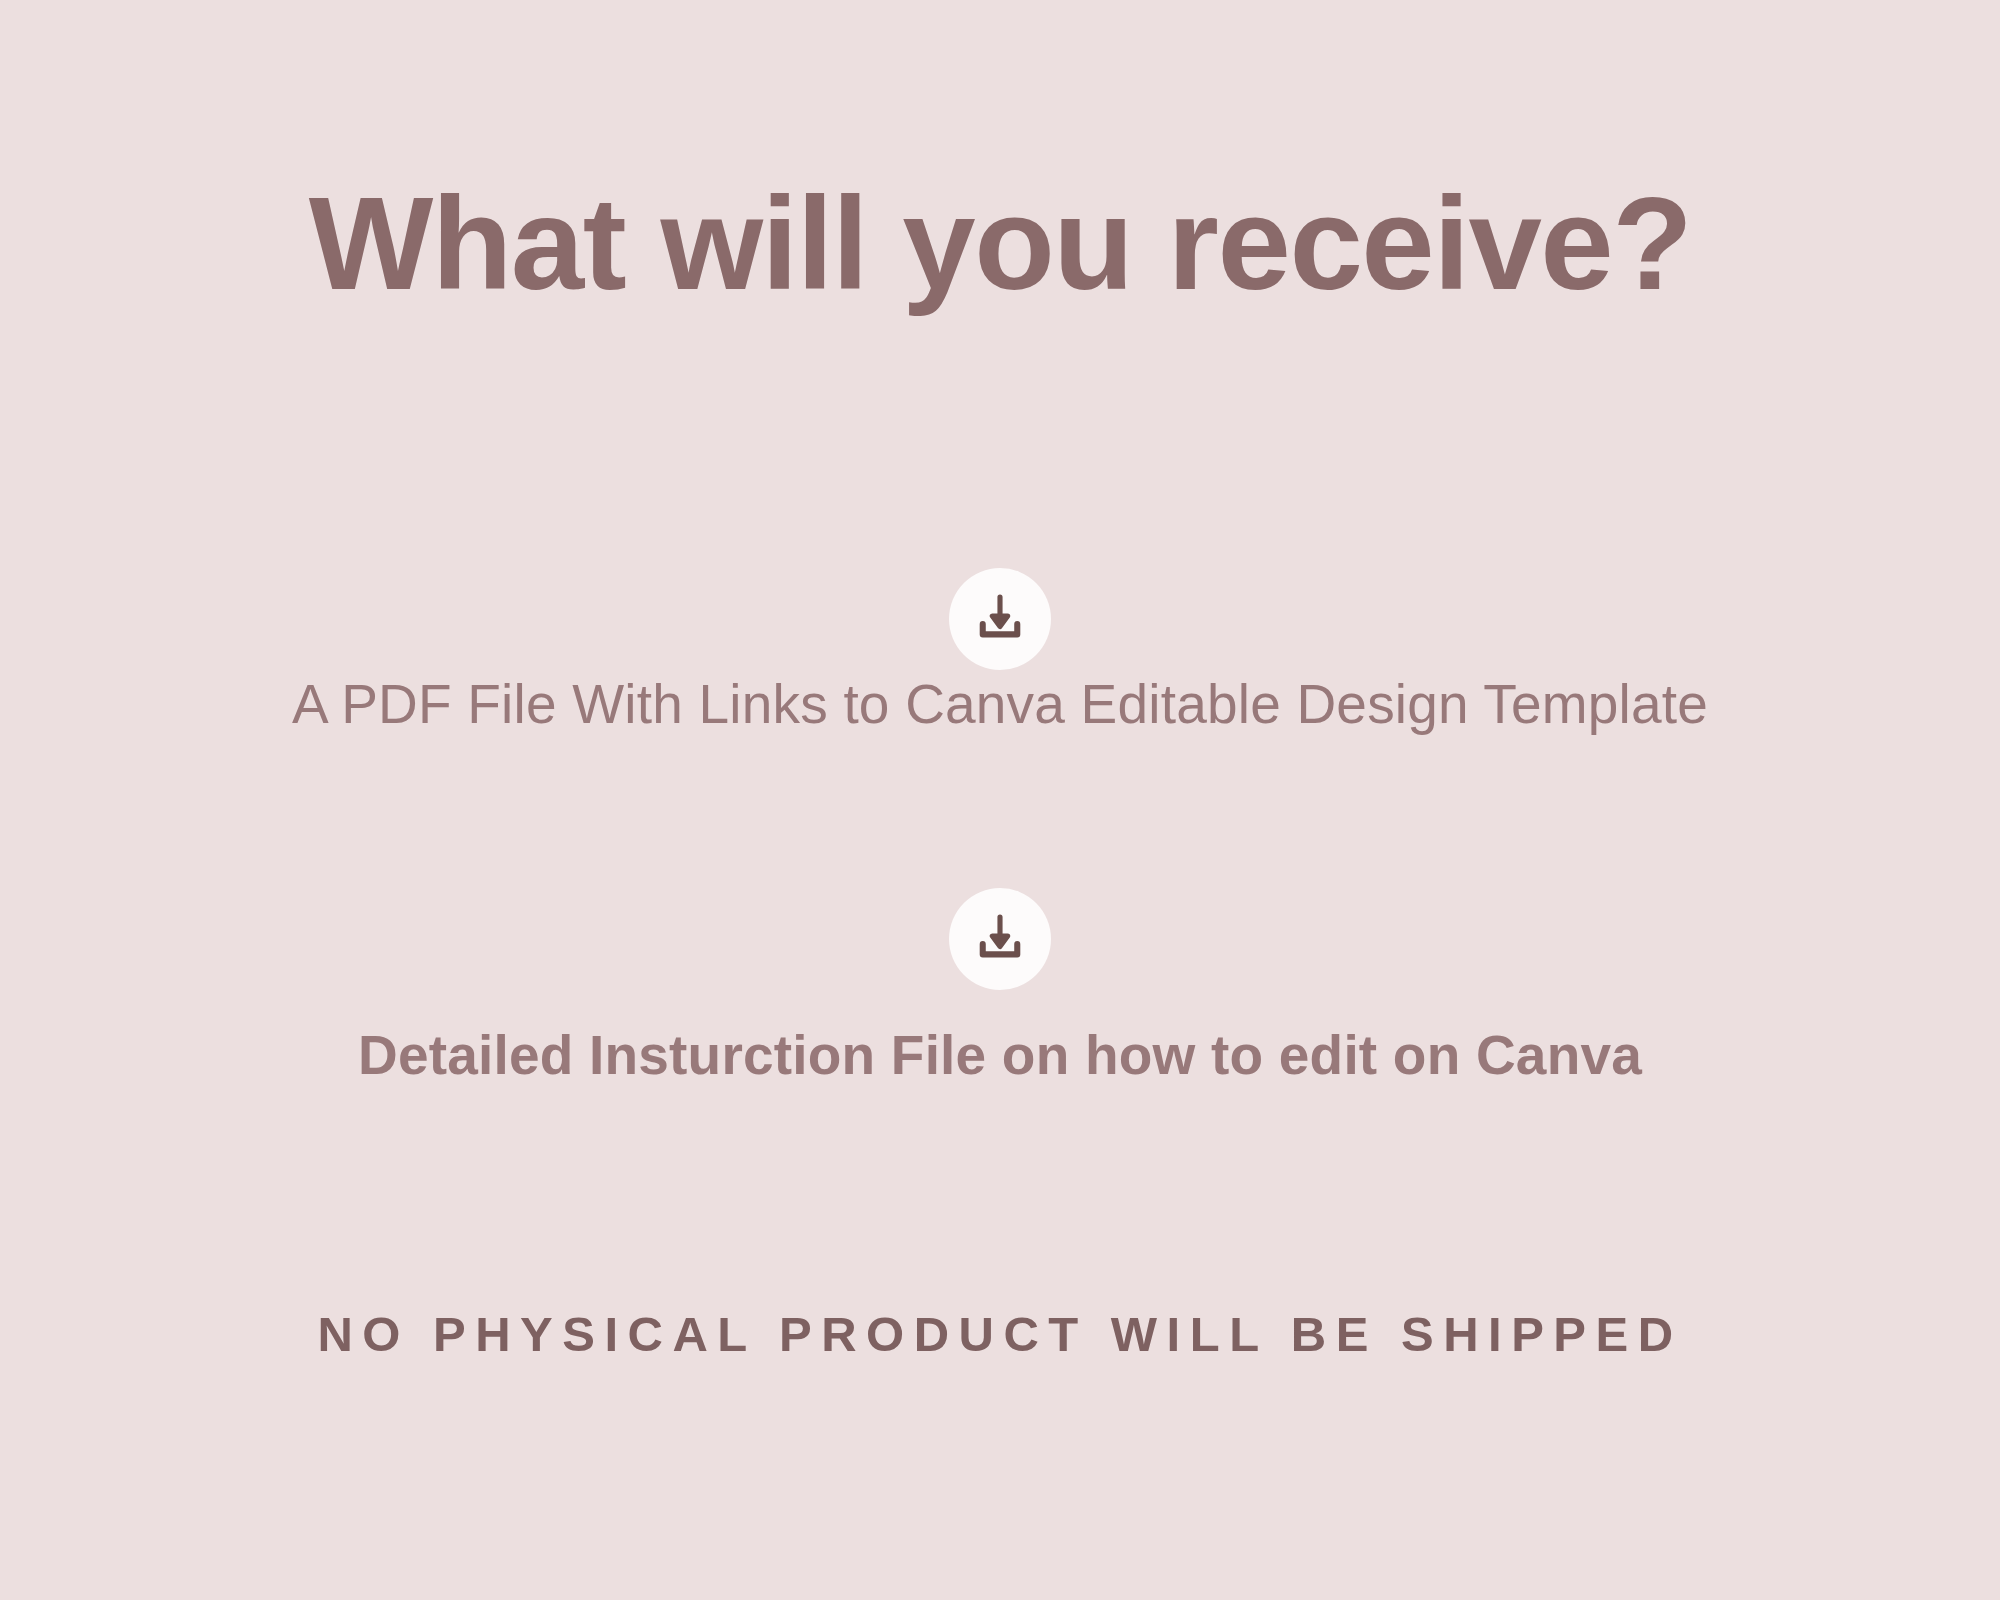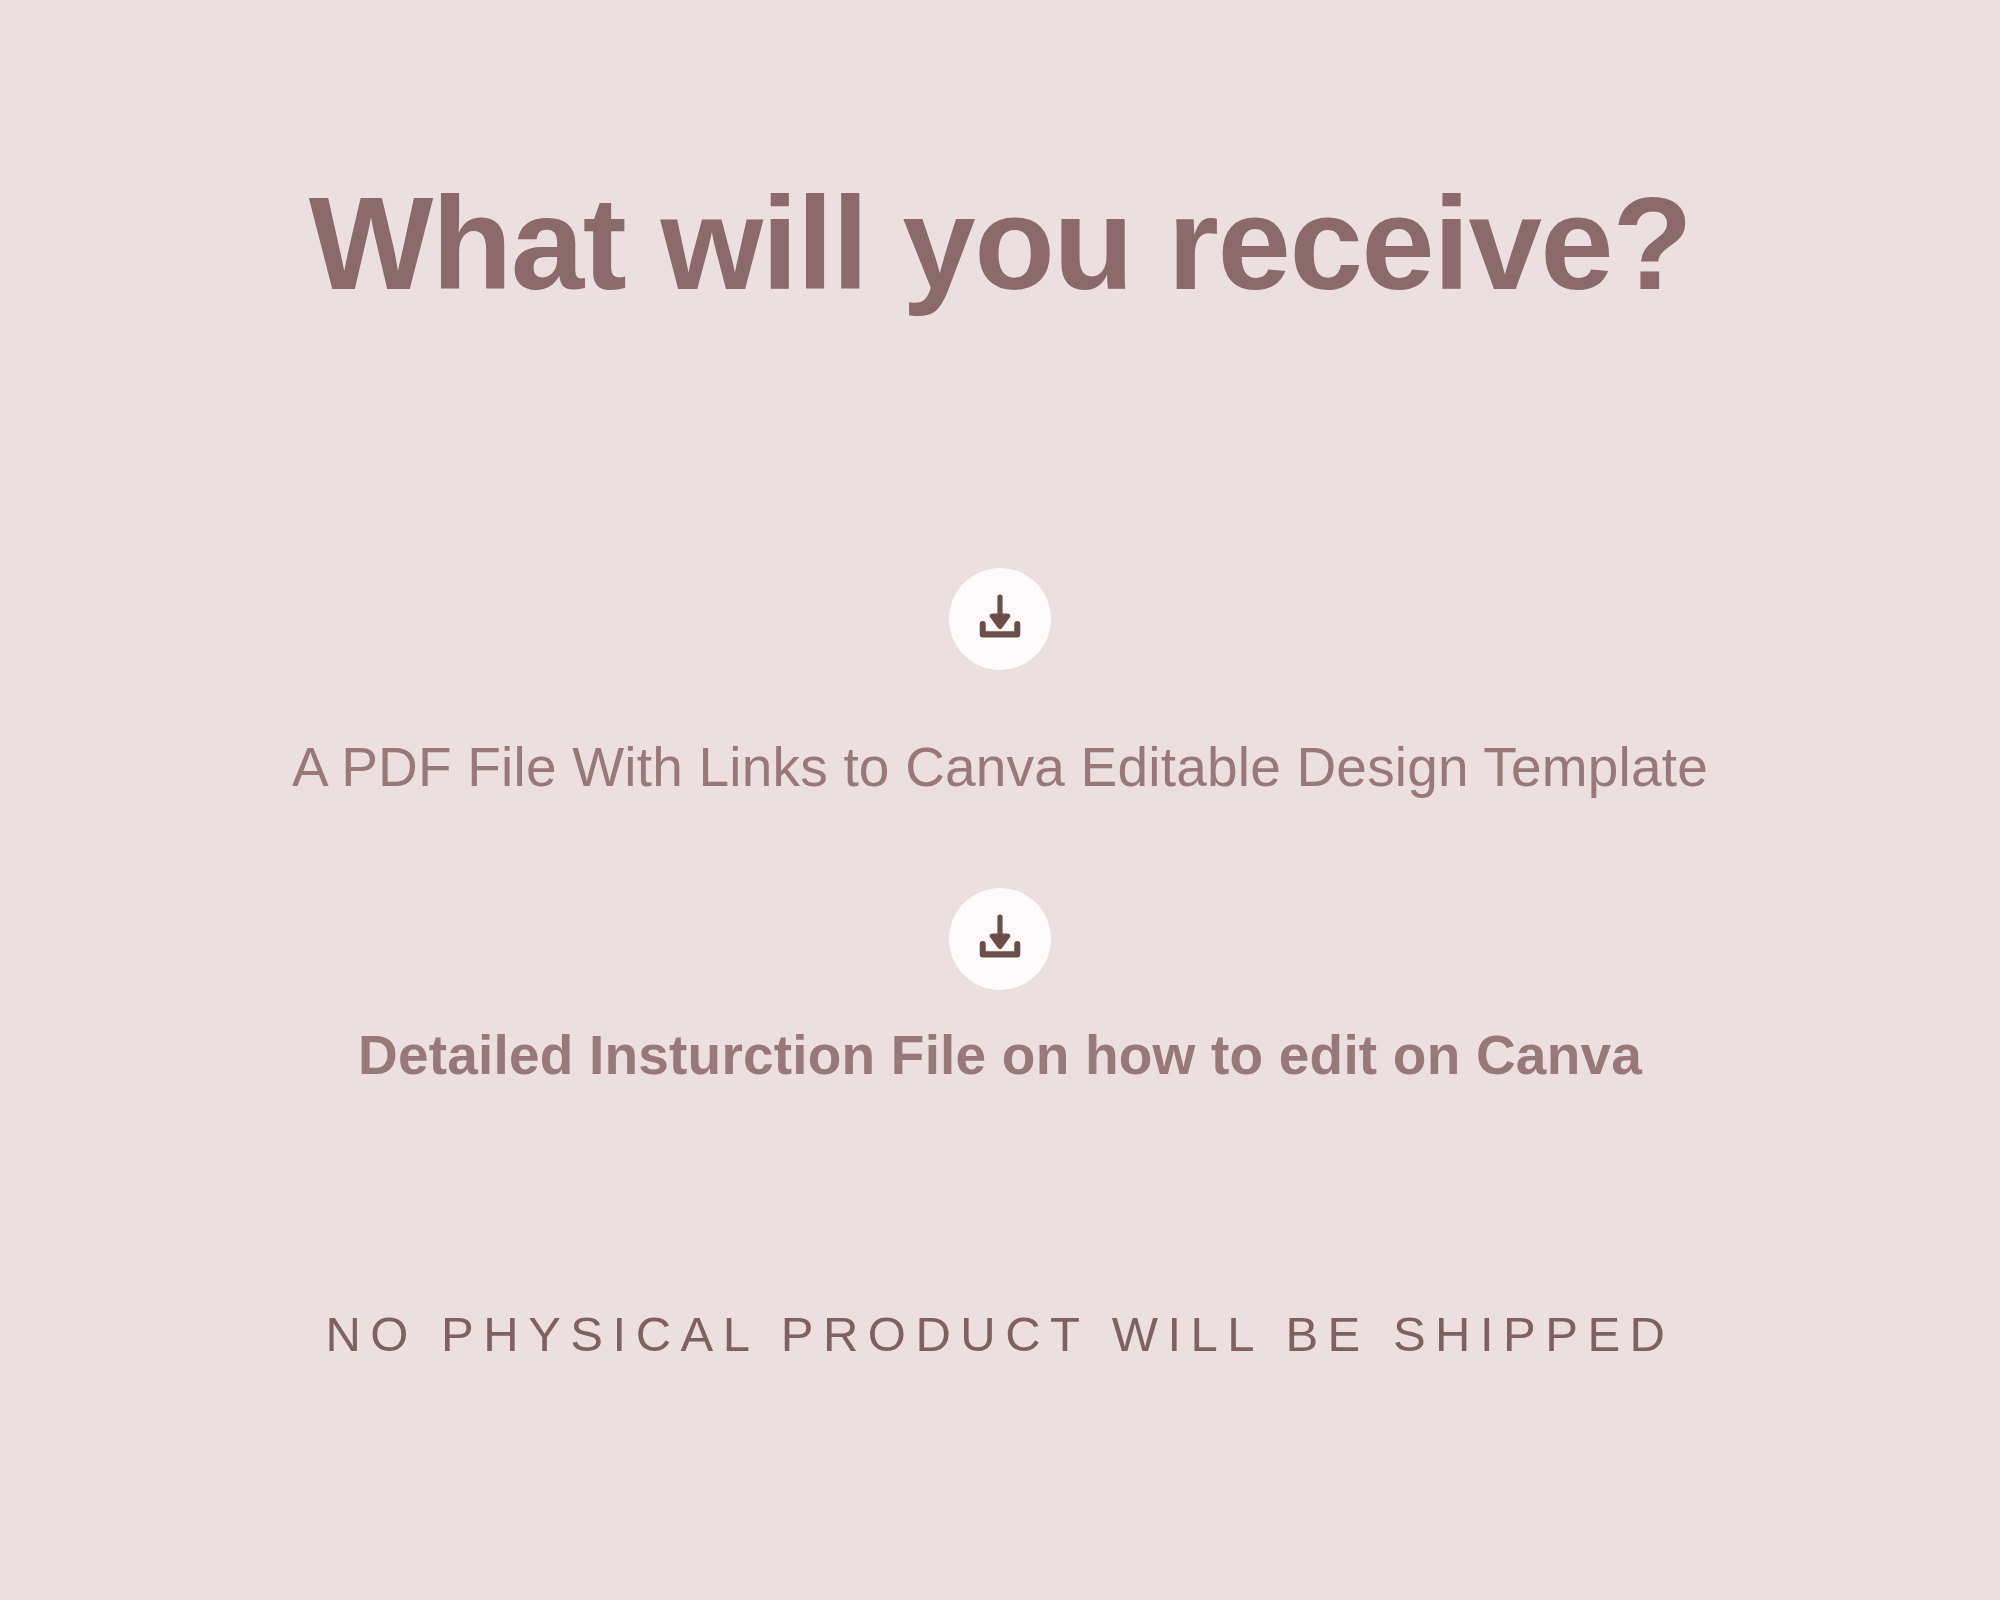--- a/index.html
+++ b/index.html
@@ -71,33 +71,33 @@
     left: 0;
     width: 2000px;
     text-align: center;
     font-size: 55px;
     line-height: 1.2;
     font-weight: 400;
     letter-spacing: 0.2px;
     color: #98797a;
     white-space: nowrap;
   }
-  .feature-text-1 { top: 734px; }
+  .feature-text-1 { top: 671px; }
   .feature-text-2 { top: 1022px; font-weight: bold; }
 
   
   .disclaimer {
     position: absolute;
     left: 0;
     top: 1305px;
     width: 2000px;
     text-align: center;
     font-size: 49px;
     line-height: 1.2;
-    font-weight: 400;
+    font-weight: 700;
     letter-spacing: 9.5px;
     color: #7e6161;
     white-space: nowrap;
   }
 </style>
 </head>
 <body>
 
 <div class="canvas">
 

